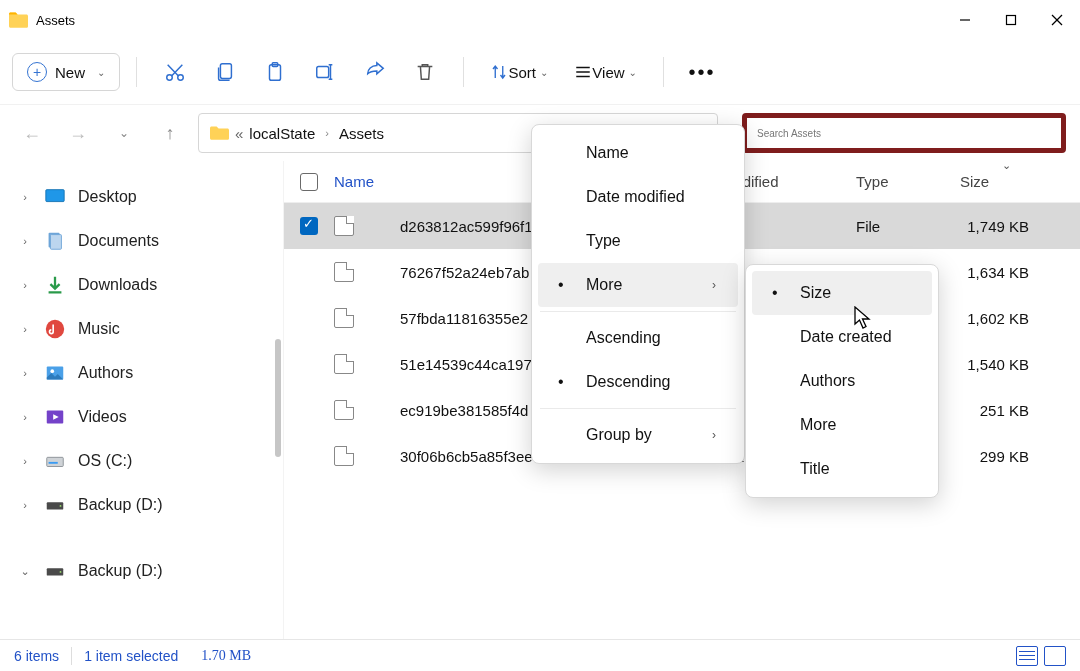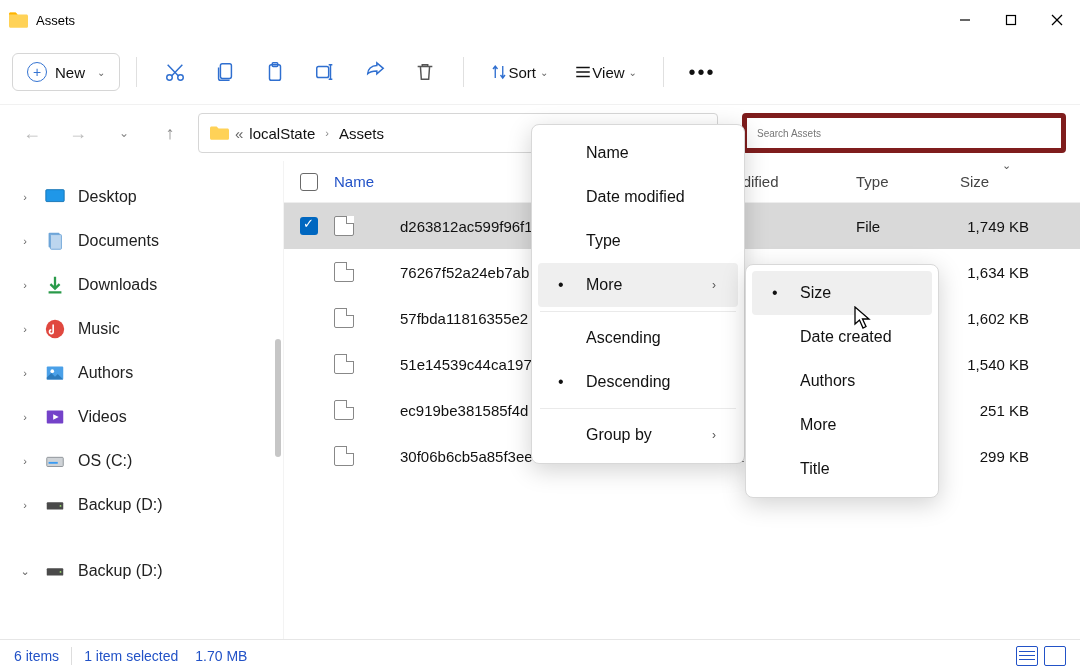--- a/index.html
+++ b/index.html
@@ -355,21 +355,21 @@
       <div class="typecell"></div>
       <div class="sizecell">299 KB</div>
     </div>
   </div>
 </div>
 
 <div class="statusbar">
   <span>6 items</span>
   <span class="ssep"></span>
   <span>1 item selected</span>
-  <span style="margin-left:17px;">1.70 MB</span>
+  <span style="margin-left:23px;font-family:Liberation Serif, serif;">1.70 MB</span>
   <span class="spacer"></span>
   <span class="viewswitch" style="display:flex;flex-direction:column;justify-content:space-evenly;padding:2px;">
       <span style="height:1.5px;background:#2252c7;"></span>
       <span style="height:1.5px;background:#2252c7;"></span>
       <span style="height:1.5px;background:#2252c7;"></span>
     </span>
   <span class="viewswitch"></span>
 </div>
 
 <div class="ctxmenu" style="left:531px; top:124px; width:214px;">

